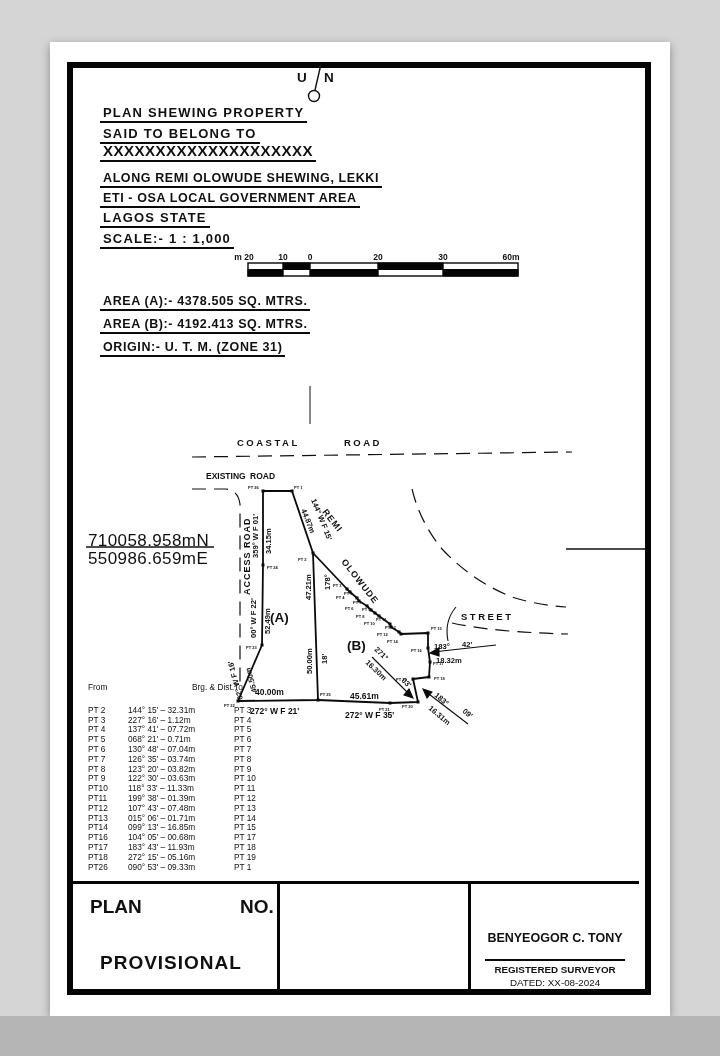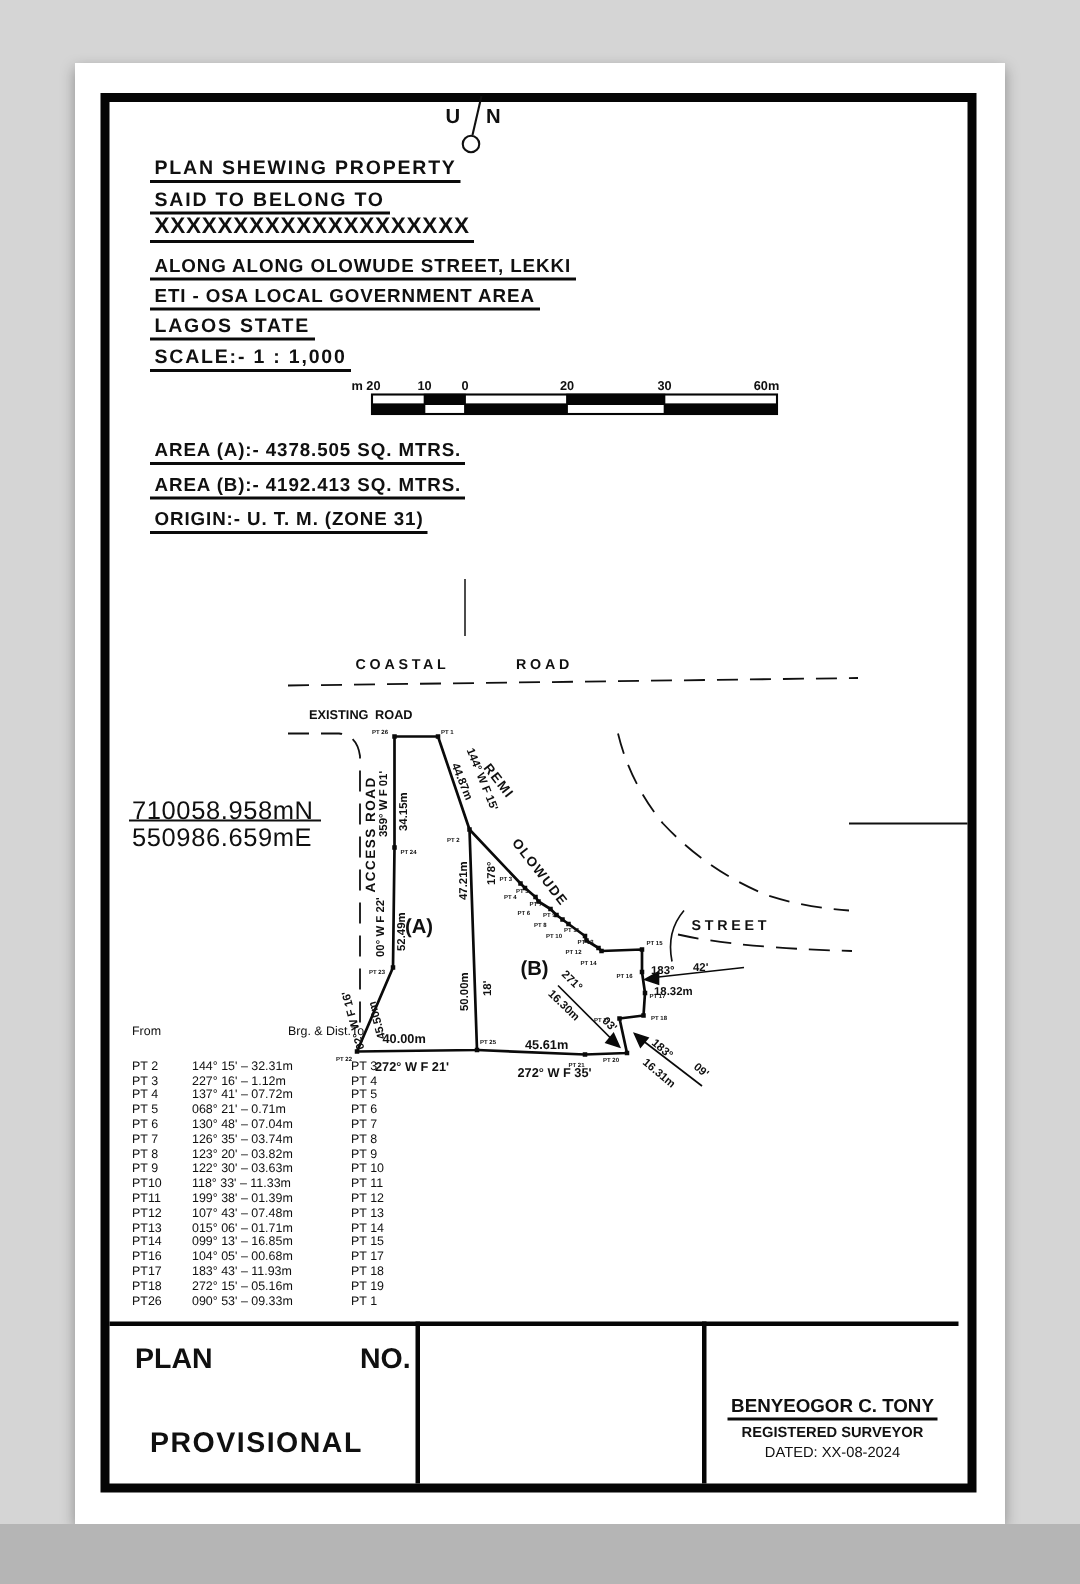--- a/index.html
+++ b/index.html
@@ -14,21 +14,21 @@
   .s12{font-size:12.5px;font-weight:bold;letter-spacing:.6px}
   .coord{position:absolute;left:88px;font-size:17px;font-weight:normal;letter-spacing:.4px;white-space:nowrap}
   .btab{position:absolute;left:88px;top:683px;font-size:8.3px;font-weight:normal;line-height:9.8px;white-space:nowrap}
   .btab .hd{display:flex;margin-bottom:13px}
   .btab .row{display:flex;height:9.8px}
   .c1{width:40px}.c2{width:106px}.c3{width:30px}
   .hd .c2{text-align:right}
   .fbar{position:absolute;background:#050505}
   .ftxt{position:absolute;font-weight:bold;white-space:nowrap}
   .fright{position:absolute;left:471px;top:928px;width:168px;text-align:center}
-  .fr1{font-size:12.5px;font-weight:bold;border-bottom:2px solid #0a0a0a;display:inline-block;padding:0 2px 1px}
+  .fr1{font-size:12.5px;font-weight:bold;border-bottom:2px solid #0a0a0a;display:inline-block;padding:0 2px 14px}
   .fr2{font-size:9.8px;font-weight:bold;margin-top:3px}
   .fr3{font-size:9.8px;font-weight:normal;margin-top:2px}
   svg{position:absolute;left:0;top:0}
   svg text{font-family:"Liberation Sans",sans-serif;font-weight:bold;fill:#101010}
   .t4{font-size:4px}
   .t8{font-size:7.6px}
   .t85{font-size:8.5px}
   .t9{font-size:9px;letter-spacing:1px}
   .t95{font-size:9.5px;letter-spacing:2.5px}
   .t13{font-size:13.5px}
@@ -192,21 +192,21 @@
     <text class="t4" x="224" y="707">PT 22</text>
     <text class="t4" x="246" y="649">PT 23</text>
     <text class="t4" x="267" y="569">PT 24</text>
     <text class="t4" x="320" y="696">PT 25</text>
   </g>
 </svg>
 
 <div class="ctr" style="top:103px"><span class="ul s13">PLAN  SHEWING  PROPERTY</span></div>
 <div class="ctr" style="top:124px"><span class="ul s13">SAID TO BELONG TO</span></div>
 <div class="ctr" style="top:142px"><span class="ul s15">XXXXXXXXXXXXXXXXXXXX</span></div>
-<div class="ctr" style="top:168px"><span class="ul s12">ALONG  ALONG  OLOWUDE  STREET, LEKKI</span></div>
+<div class="ctr" style="top:168px"><span class="ul s12">ALONG  REMI  OLOWUDE  SHEWING, LEKKI</span></div>
 <div class="ctr" style="top:188px"><span class="ul s12">ETI - OSA  LOCAL GOVERNMENT AREA</span></div>
 <div class="ctr" style="top:208px"><span class="ul s13">LAGOS  STATE</span></div>
 <div class="ctr" style="top:229px"><span class="ul s13">SCALE:-  1 : 1,000</span></div>
 
 <div class="ctr" style="top:291px"><span class="ul s12">AREA (A):- 4378.505 SQ. MTRS.</span></div>
 <div class="ctr" style="top:314px"><span class="ul s12">AREA (B):- 4192.413 SQ. MTRS.</span></div>
 <div class="ctr" style="top:337px"><span class="ul s12">ORIGIN:- U. T. M. (ZONE 31)</span></div>
 
 <div class="coord" style="top:531px">710058.958mN</div>
 <div class="coord" style="top:549px">550986.659mE</div>

